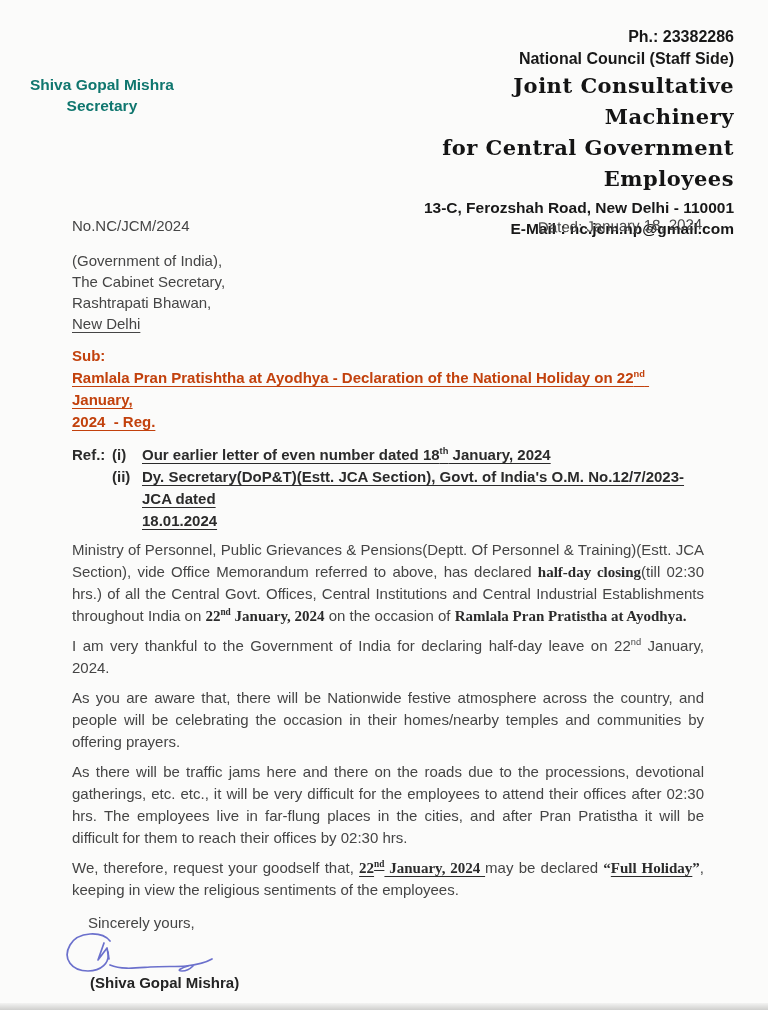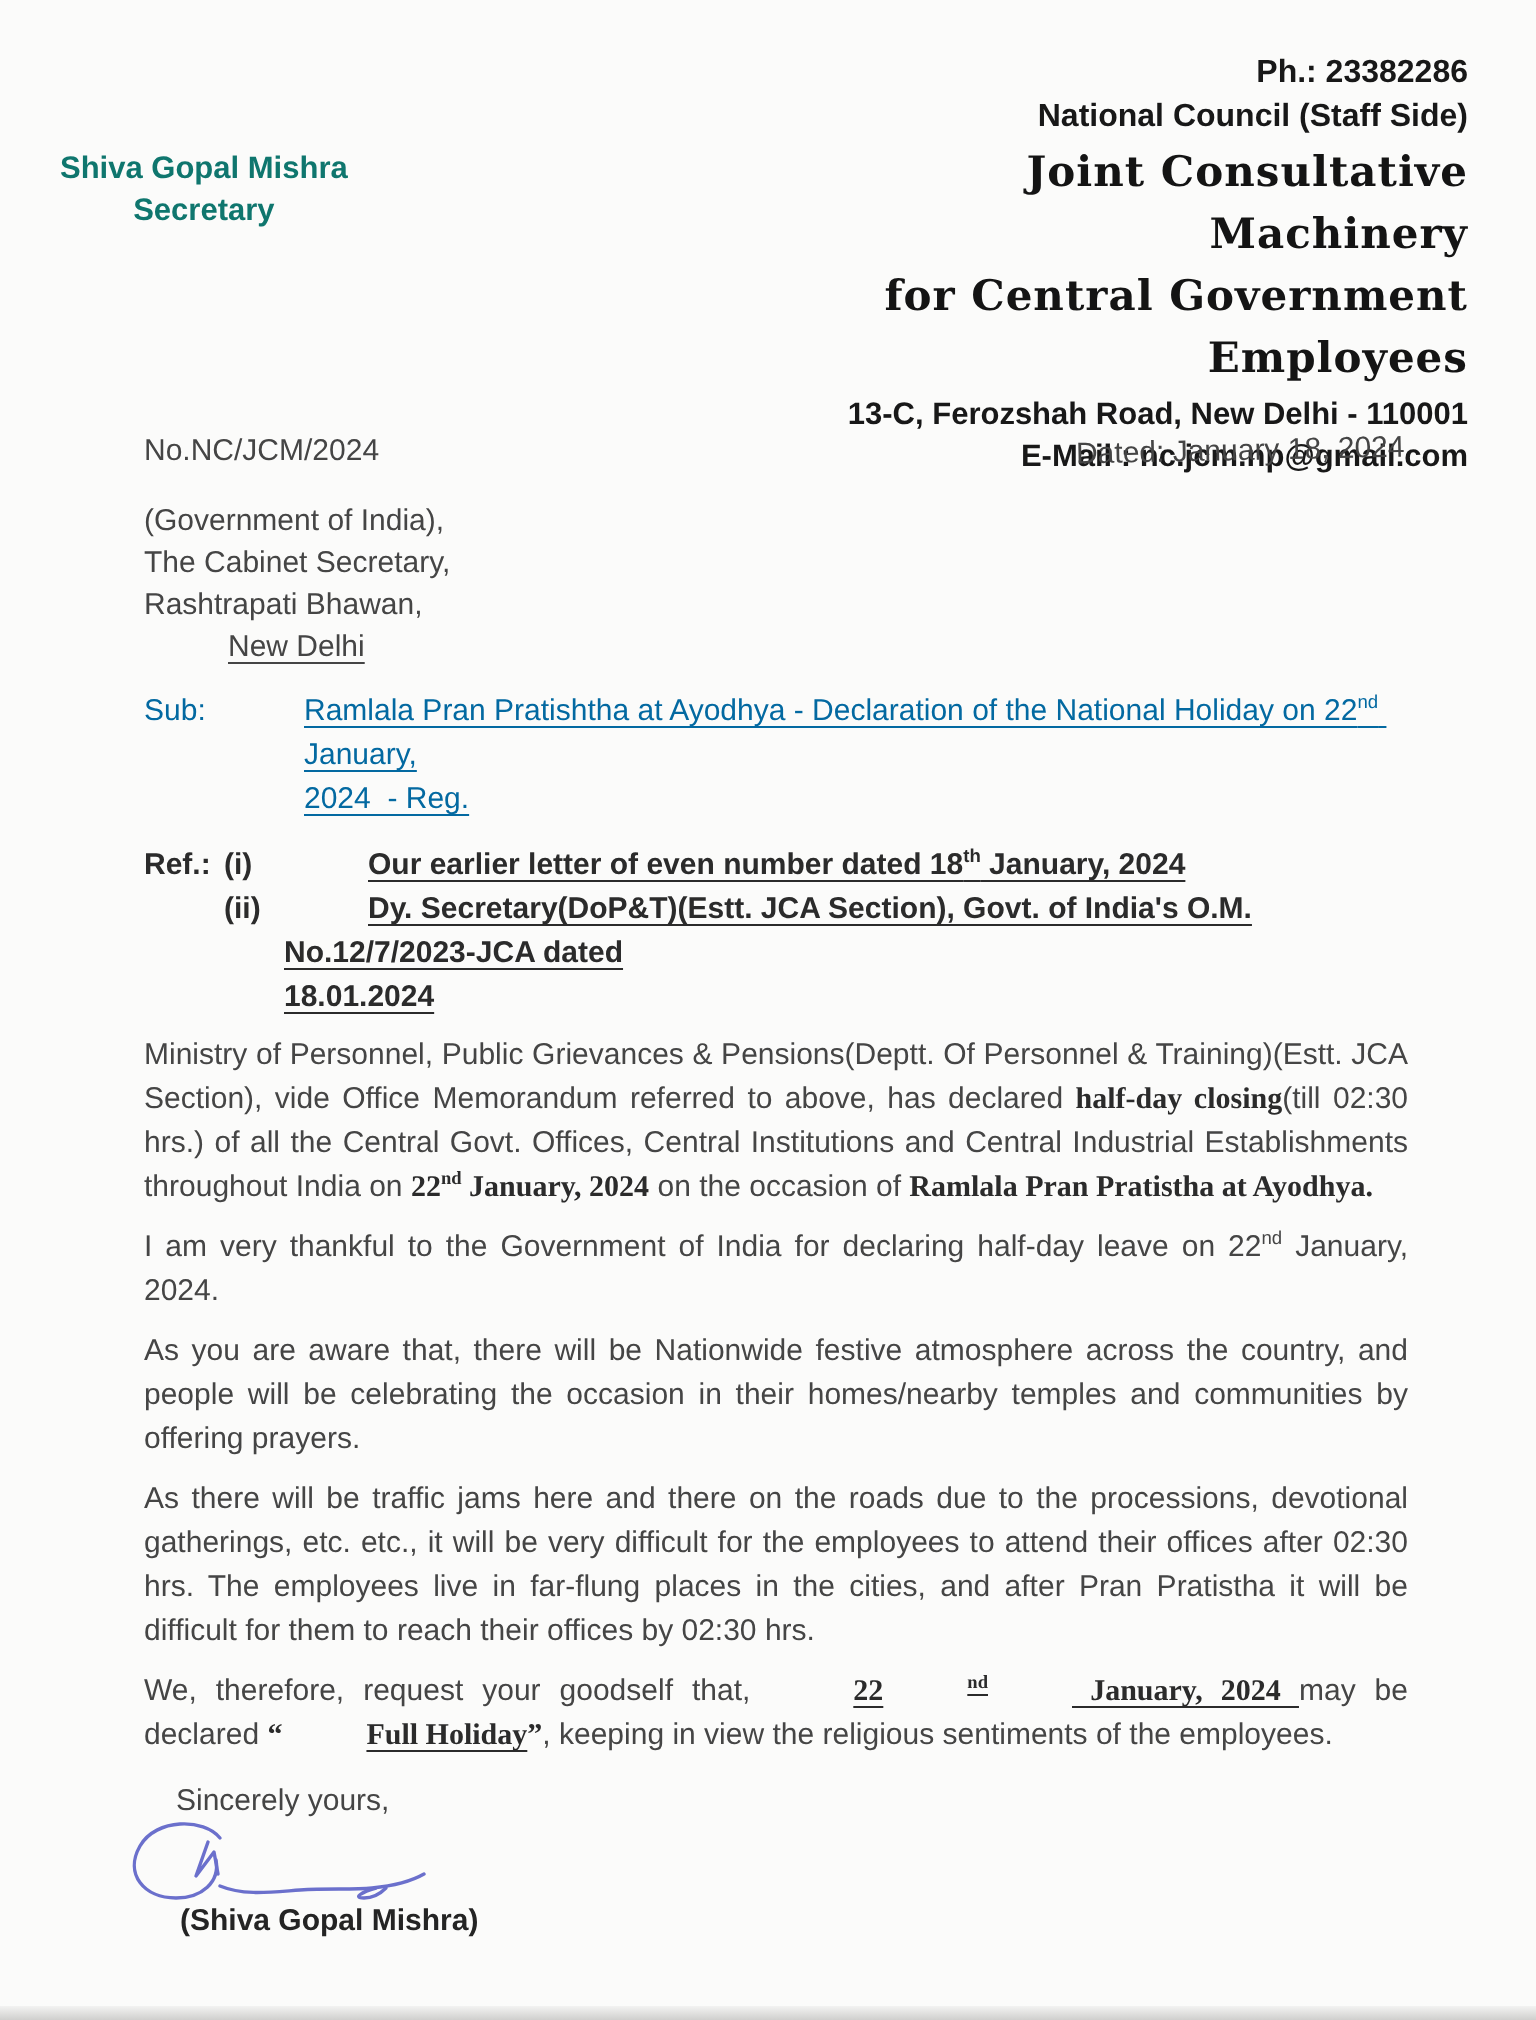--- a/index.html
+++ b/index.html
@@ -7,41 +7,41 @@
     position:relative;
     width:768px;height:1010px;
     background:#fbfbfa;
     overflow:hidden;
     font-family:"Liberation Sans",sans-serif;
     font-size:15px;line-height:22px;
     color:#454545;
     box-sizing:border-box;
   }
   .b{font-weight:bold;color:#2b2b2b;font-family:Liberation Serif, serif;}
-  .u{text-decoration:underline;text-underline-offset:3px;margin-left:42px;}
+  .u{text-decoration:underline;text-underline-offset:3px;}
   .pre{white-space:pre-wrap;}
   sup{font-size:0.62em;vertical-align:super;line-height:0;}
 
   
   .letterhead{position:relative;height:215px;}
   .sender{position:absolute;left:30px;top:74px;text-align:center;color:#0f766e;font-weight:bold;font-size:15.5px;line-height:21px;}
   .org{position:absolute;right:34px;top:26px;width:352px;text-align:right;color:#181818;}
   .org-phone,.org-council{font-weight:bold;font-size:16px;line-height:22px;}
   .org-script{font-family:"DejaVu Serif",serif;font-weight:bold;font-size:21px;line-height:31px;letter-spacing:0.5px;color:#141414;}
   .org-street,.org-email{font-weight:bold;font-size:15.5px;line-height:21px;}
   .org-street{margin-top:3px;}
 
   
   .meta-row{display:flex;justify-content:space-between;margin:0 66px 0 72px;}
   .meta-date{transform:rotate(-1.2deg);}
 
   
   .recipient{margin:13px 66px 0 72px;line-height:21px;}
   .salutation{margin:12px 66px 0 72px;}
-  .subject-row{display:flex;margin:11px 60px 0 72px;font-weight:normal;color:#0369a1;}
+  .subject-row{display:flex;margin:11px 60px 0 72px;font-weight:bold;color:#c2410c;flex-direction:column;}
   .subject-label{flex:none;width:38px;}
   .ref-grid{display:grid;grid-template-columns:40px 30px 1fr;margin:11px 60px 0 72px;font-weight:bold;color:#2b2b2b;}
   .para{margin:8px 64px 0 72px;text-align:justify;}
   .para.first{margin-top:7px;}
 
   
   .valediction{margin:11px 0 0 88px;}
   .signature-wrap{margin:-6px 0 0 64px;height:44px;}
   .signer{display:inline-block;margin-left:90px;text-align:center;font-weight:bold;color:#242424;line-height:21px;}
 

